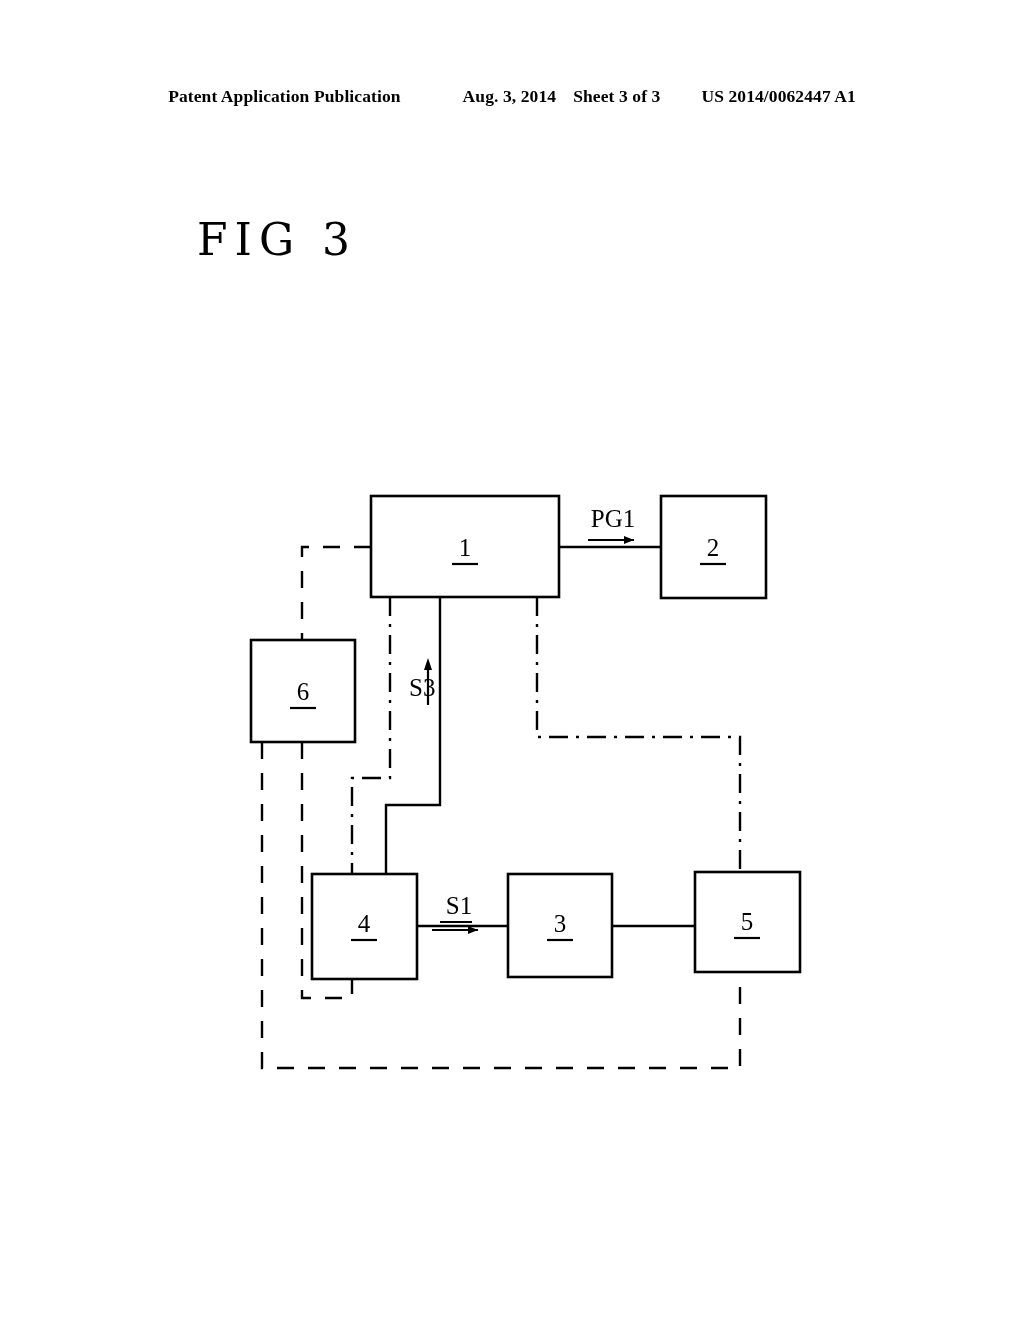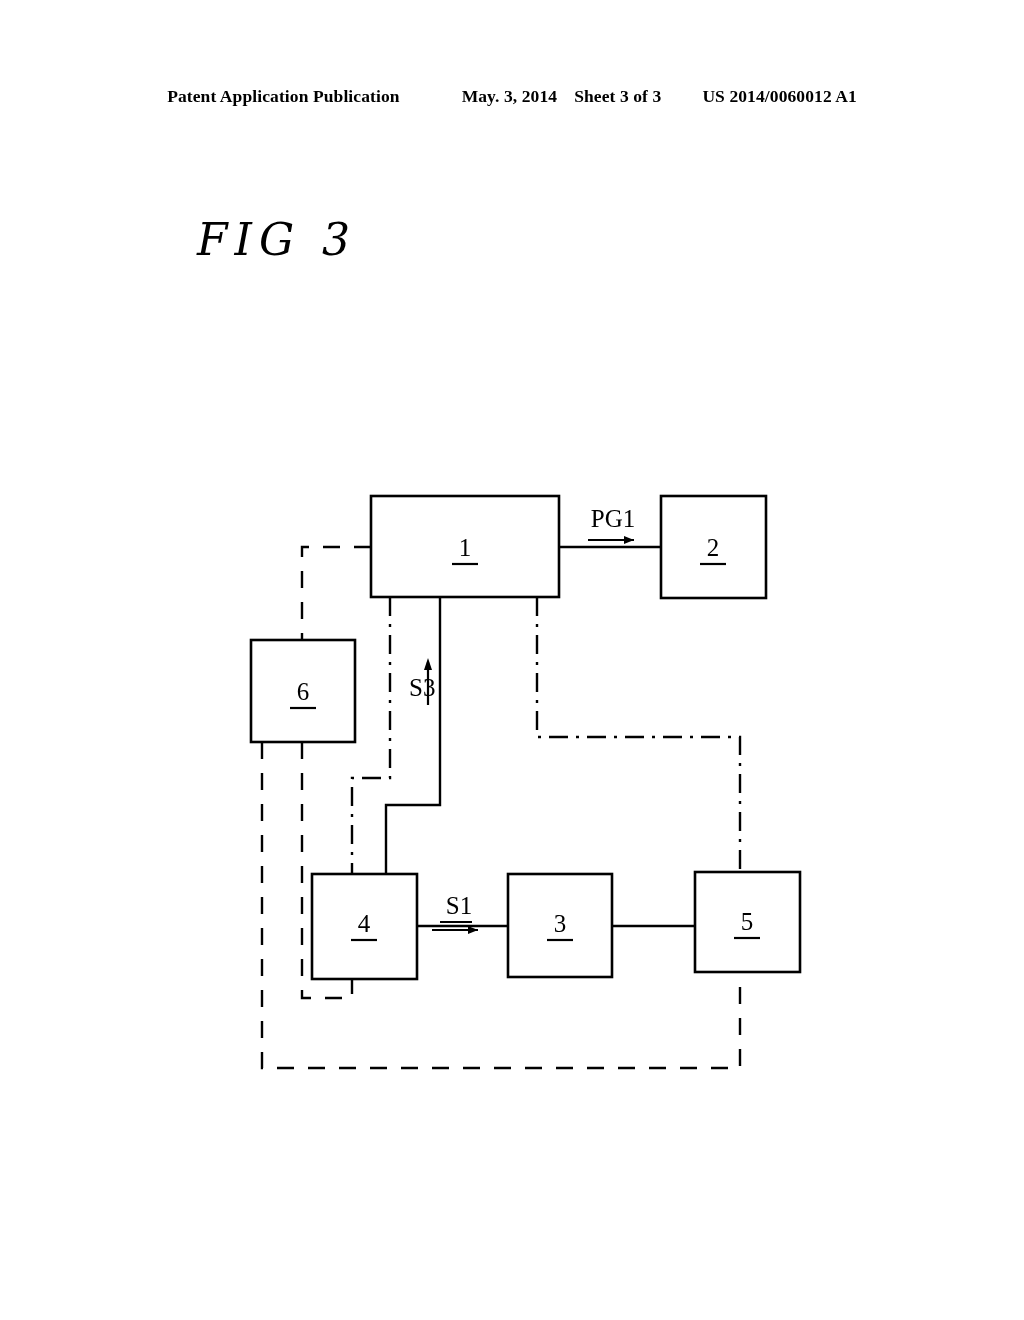--- a/index.html
+++ b/index.html
@@ -40,21 +40,20 @@
   
   #fig-title {
     position: absolute;
     left: 197px;
     top: 214px;
     font-family: "DejaVu Serif", "Liberation Serif", serif;
     font-size: 44px;
     font-weight: 400;
     letter-spacing: 7px;
     white-space: nowrap;
-    font-style: italic;
   }
 
   
   #figure-canvas {
     position: absolute;
     left: 0;
     top: 0;
     width: 1024px;
     height: 1320px;
   }
@@ -106,23 +105,23 @@
   .sig-underline {
     stroke: #000000;
     stroke-width: 2.0;
   }
 </style>
 </head>
 <body>
 
 <div id="page-header">
   <span class="h-pub">Patent Application Publication</span>
-  <span class="h-date">May. 3, 2014</span>
+  <span class="h-date">Aug. 3, 2014</span>
   <span class="h-sheet">Sheet 3 of 3</span>
-  <span class="h-patno">US 2014/0060012 A1</span>
+  <span class="h-patno">US 2014/0062447 A1</span>
 </div>
 
 <div id="fig-title">FIG  3</div>
 
 <div id="figure-canvas">
 <svg width="1024" height="1320" viewBox="0 0 1024 1320" xmlns="http://www.w3.org/2000/svg">
 
   <path class="ln-dashed" d="M 371 547 L 302 547 L 302 640"></path>
 
   <path class="ln-dashed" d="M 302 742 L 302 998 L 352 998 L 352 979"></path>

